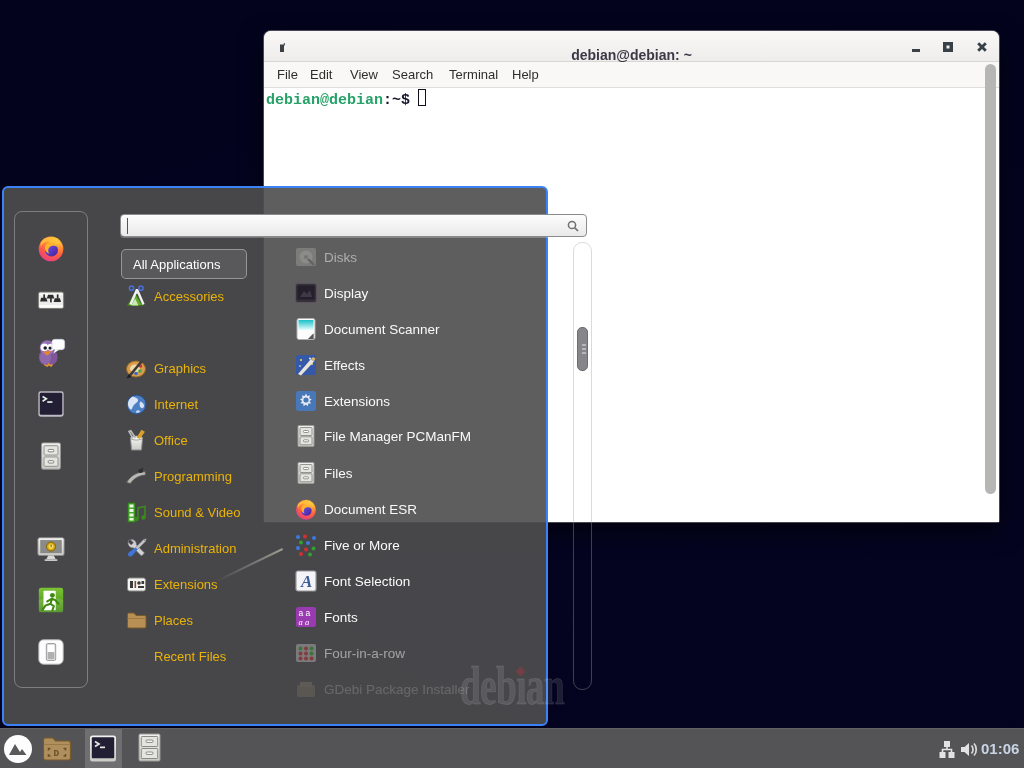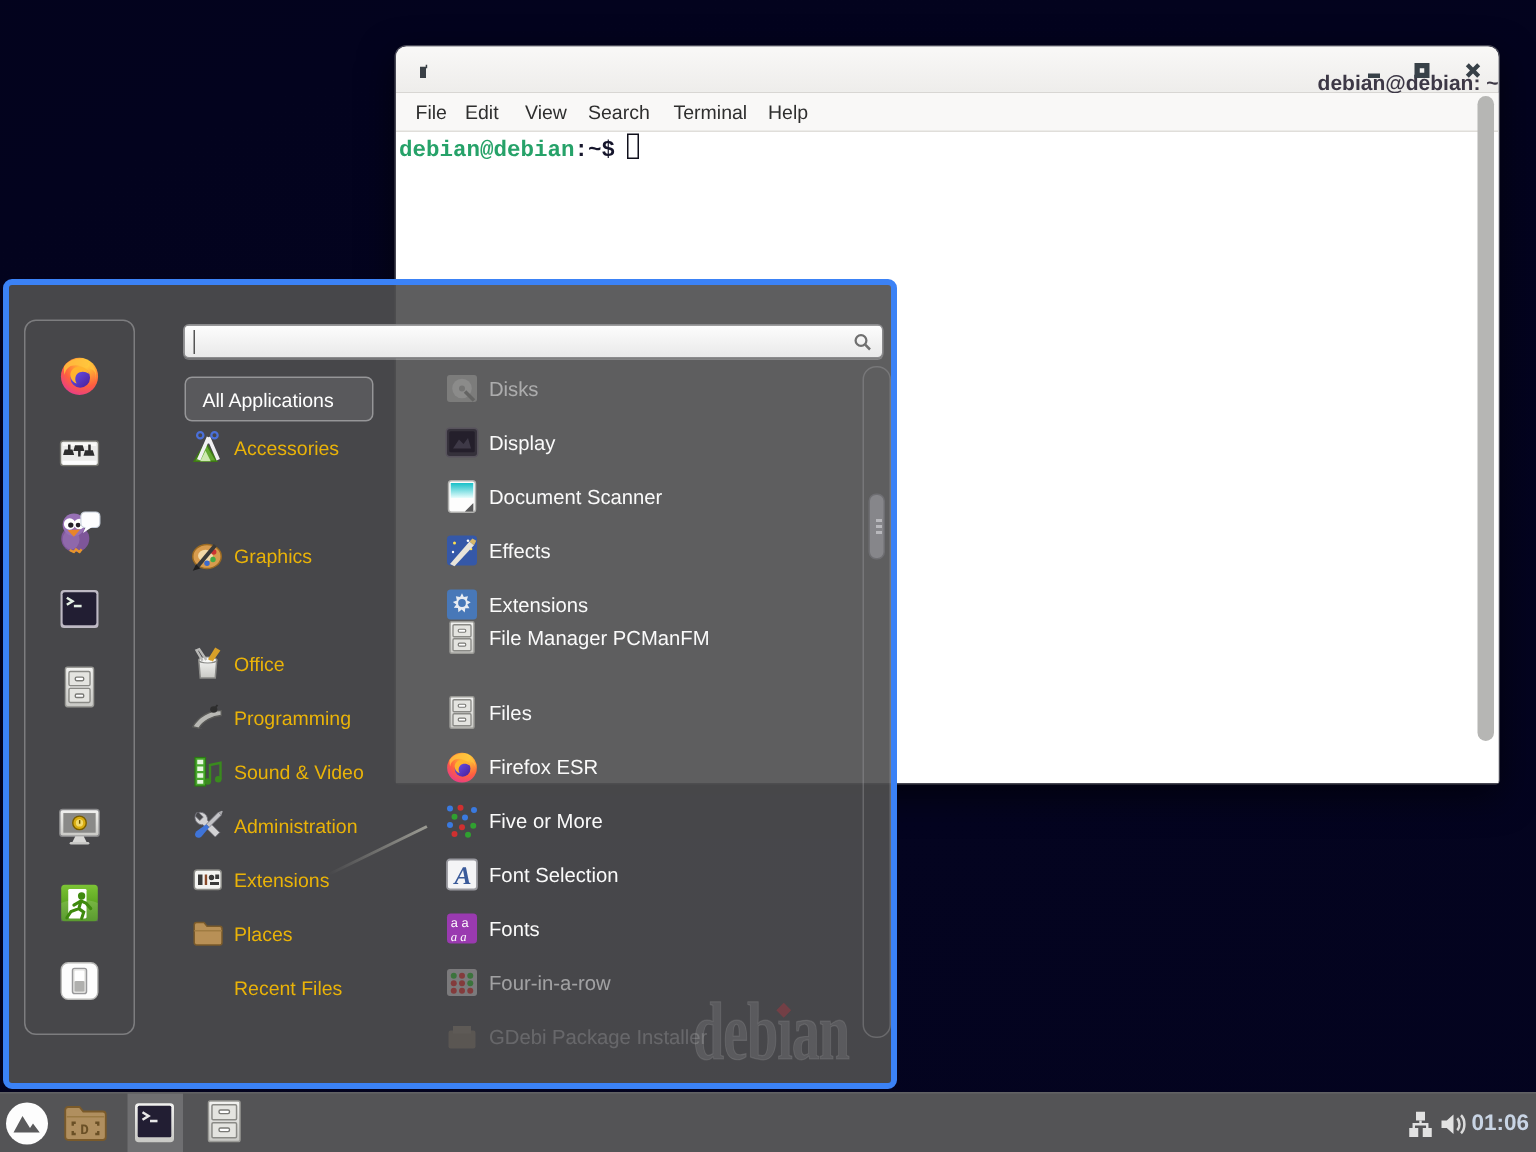--- a/index.html
+++ b/index.html
@@ -16,35 +16,35 @@
   #widot2 { left:513px; top:480px; width:7px; height:7px; transform:rotate(45deg);
     background:rgba(205,48,62,.33); }
 
   
   #term { left:264px; top:31px; width:735px; height:491px;
     border-radius:7px 7px 2px 2px; background:#ffffff;
     box-shadow:0 0 0 1px rgba(110,110,118,.65), 0 8px 24px rgba(0,0,0,.6); }
   #titlebar { left:0; top:0; width:735px; height:31px; border-radius:7px 7px 0 0;
     background:linear-gradient(#f9f8f7,#eeedeb);
     border-bottom:1px solid #d8d6d3; }
-  #title { width:735px; text-align:right; top:16px; font-size:14px; font-weight:bold; color:#3d3846; }
+  #title { width:735px; text-align:center; top:16px; font-size:14px; font-weight:bold; color:#3d3846; }
   .wbtn { top:9px; color:#384148; }
   #menubar { left:0; top:31px; width:735px; height:26px; background:#f9f8f7;
     border-bottom:1px solid #e0deda; font-size:13px; color:#2e2e2e; }
   #menubar span { position:absolute; top:5px;text-align:right; }
   #tcontent { left:0; top:57px; width:735px; height:434px; background:#fff; }
   #prompt { left:2px; top:4px; font-family:"Liberation Mono", monospace; font-weight:bold;
     font-size:15px; color:#16162c; white-space:pre; }
   #prompt .g { color:#26a269; }
   #cursor { left:154px; top:1px; width:8px; height:17px; border:1.5px solid #10101c; }
   #tscroll { left:721px; top:33px; width:11px; height:430px; background:#b6b6b4; border-radius:6px; }
 
   
-  #menu { left:2px; top:186px; width:596px; height:540px; background:rgba(78,78,79,0.91);
-    border:4px solid #3b82f6; border-radius:6px; color:#f4f4f4;text-align:center; }
+  #menu { left:2px; top:186px; width:546px; height:540px; background:rgba(78,78,79,0.91);
+    border:2px solid #3b82f6; border-radius:6px; color:#f4f4f4;text-align:center; }
   #favbox { left:10px; top:23px; width:74px; height:477px;
     border:1px solid rgba(170,170,172,.55); border-radius:8px; }
   .fav { left:32px; width:30px; height:30px; }
   #searchbox { left:116px; top:26px; width:467px; height:23px; border-radius:4px;
     background:linear-gradient(#fdfdfd,#e9e9e9); border:1px solid #8b8b8d;
     box-shadow:0 1px 0 rgba(255,255,255,.25); }
   #searchbox .caret { position:absolute; left:6px; top:3px; width:1px; height:16px; background:#555; }
   #allapps { left:117px; top:61px; width:126px; height:30px; border-radius:5px;
     background:rgba(255,255,255,.10); border:1px solid rgba(200,200,202,.55);
     font-size:13px; color:#fff; }
@@ -233,20 +233,29 @@
         <ellipse cx="11" cy="12" rx="9.5" ry="8" fill="#d89c4e" stroke="#9a6a22" stroke-width="1"></ellipse>
         <ellipse cx="10" cy="11.5" rx="5" ry="4" fill="#f2d8a8"></ellipse>
         <circle cx="15.5" cy="9" r="1.8" fill="#cc3333"></circle>
         <circle cx="15" cy="14" r="1.8" fill="#44aa44"></circle>
         <circle cx="11" cy="16.5" r="1.8" fill="#3a6ace"></circle>
         <path d="M4 19.5 L16.5 4.5" stroke="#3a3a3a" stroke-width="2.6"></path>
         <path d="M1.5 21.5 L6.5 20 L3.8 17.2Z" fill="#1e1e1e"></path>
       </svg>
       <span class="tx">Graphics</span>
     </div>
+  <div class="abs cat" style="top:204px">
+      <svg class="ic" viewBox="0 0 23 23">
+        <circle cx="11.5" cy="11.5" r="9.5" fill="#4d7fc4" stroke="#2a5089" stroke-width="1"></circle>
+        <path d="M8 3.5 C10.5 5 12.5 4.5 13 7 C13.4 9 10.5 10 8.5 12.5 C7 14.5 7.5 16.5 5.5 16.5 C3.5 15 2.5 12 3.2 9 C4 6 6 4.5 8 3.5Z" fill="#e8eef8" opacity=".92"></path>
+        <path d="M15.5 8.5 C18 9.5 19.5 11.5 19 13.5 C18 16 15.5 15.5 14.8 13 C14.3 11 14.5 9.5 15.5 8.5Z" fill="#e8eef8" opacity=".88"></path>
+        <path d="M12 17.5 C13.5 17 15 17.5 15 18.8 C14 20 12 20.2 11 19.5 C11 18.5 11.3 17.8 12 17.5Z" fill="#e8eef8" opacity=".8"></path>
+      </svg>
+      <span class="tx">Internet</span>
+    </div>
   <div class="abs cat" style="top:240px">
       <svg class="ic" viewBox="0 0 23 23">
         <path d="M5.5 9 L17.5 9 L16.5 21 L6.5 21Z" fill="url(#gray3d)" stroke="#8a8a88" stroke-width="1"></path>
         <ellipse cx="11.5" cy="9" rx="6" ry="2" fill="#f8f8f6" stroke="#8a8a88" stroke-width=".8"></ellipse>
         <path d="M8 9.5 L4 2.5 L5.8 1.8 L10.5 9" stroke="#b8b8b6" stroke-width="1.6" fill="none"></path>
         <path d="M14 9.5 L18.5 3 L16.8 2 L12.5 9" stroke="#d8a028" stroke-width="2" fill="none"></path>
       </svg>
       <span class="tx">Office</span>
     </div>
   <div class="abs cat" style="top:276px">
@@ -342,21 +351,21 @@
       <span class="tx">Effects</span>
     </div>
   <div class="abs app" style="top:199px">
       <svg class="ic" viewBox="0 0 24 24">
         <rect x="2" y="2" width="20" height="20" rx="2.5" fill="#4878b8"></rect>
         <path d="M12 4.5 L13.2 7 L16 6.5 L15.2 9.2 L17.8 10.5 L15.5 12 L17 14.5 L14.2 14.5 L13.8 17.3 L11.8 15.4 L9.6 17.2 L9.3 14.4 L6.5 14.2 L8.2 12 L5.9 10.3 L8.6 9.3 L7.9 6.5 L10.7 7Z" fill="#e8ecf2"></path>
         <circle cx="12" cy="11" r="2.6" fill="#4878b8"></circle>
       </svg>
       <span class="tx">Extensions</span>
     </div>
-  <div class="abs app" style="top:221px">
+  <div class="abs app" style="top:234px">
       <svg class="ic" viewBox="0 0 24 24">
         <rect x="4" y="1.5" width="16" height="21" rx="1" fill="url(#gray3d)" stroke="#9a9a96" stroke-width="1"></rect>
         <rect x="6" y="3.5" width="12" height="8" rx=".8" fill="#e4e4e0" stroke="#8a8a86" stroke-width=".9"></rect>
         <rect x="6" y="12.8" width="12" height="8" rx=".8" fill="#e4e4e0" stroke="#8a8a86" stroke-width=".9"></rect>
         <rect x="9.5" y="6.5" width="5" height="2" rx=".8" fill="#fff" stroke="#7a7a76" stroke-width=".8"></rect>
         <rect x="9.5" y="15.8" width="5" height="2" rx=".8" fill="#fff" stroke="#7a7a76" stroke-width=".8"></rect>
       </svg>
       <span class="tx">File Manager PCManFM</span>
     </div>
   <div class="abs app" style="top:271px">
@@ -369,21 +378,21 @@
       </svg>
       <span class="tx">Files</span>
     </div>
   <div class="abs app" style="top:307px">
       <svg class="ic" viewBox="0 0 32 32">
         <circle cx="16" cy="17" r="13.2" fill="url(#ffg)"></circle>
         <circle cx="16.5" cy="18" r="7" fill="url(#ffb)"></circle>
         <path d="M5 10 C8 5.5 13 3.8 18 5 C23 6.2 26.5 9.5 27.5 13.5 C28 16 27.8 18 27 20 C28.8 14.5 26 12 23.5 11.5 C24.5 9.5 23.5 8 22 7.2 C22.5 8.8 21.8 9.8 20.5 10 C17.5 10.4 15 8 10.5 9.5 C7.5 10.5 5.8 13 5.5 16 C4.8 14 4.8 12 5 10Z" fill="#ffc13d" opacity=".85"></path>
         <path d="M9.5 16 C9.5 12.5 12.5 10 16.3 10.2 C20 10.4 22.3 12.8 22.7 15.2 C20 13 16.3 13.2 14.3 15.3 C12.6 17.2 12.7 20 14 22 C11.3 21.2 9.5 18.8 9.5 16Z" fill="#ffb32d"></path>
       </svg>
-      <span class="tx">Firefox ESR</span>
+      <span class="tx">Document ESR</span>
     </div>
   <div class="abs app" style="top:343px">
       <svg class="ic" viewBox="0 0 24 24">
         <circle cx="4" cy="4" r="2" fill="#3a7ae0"></circle>
         <circle cx="11" cy="3.5" r="2" fill="#d03030"></circle>
         <circle cx="20" cy="5" r="2" fill="#3a7ae0"></circle>
         <circle cx="7" cy="9.5" r="2" fill="#30a030"></circle>
         <circle cx="14" cy="10" r="2" fill="#3a7ae0"></circle>
         <circle cx="4" cy="15" r="2" fill="#3a7ae0"></circle>
         <circle cx="12" cy="16.5" r="2" fill="#d03030"></circle>

